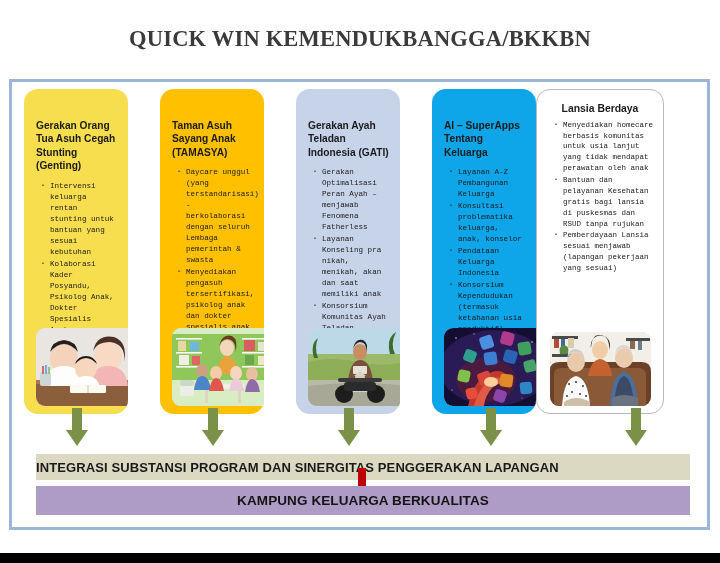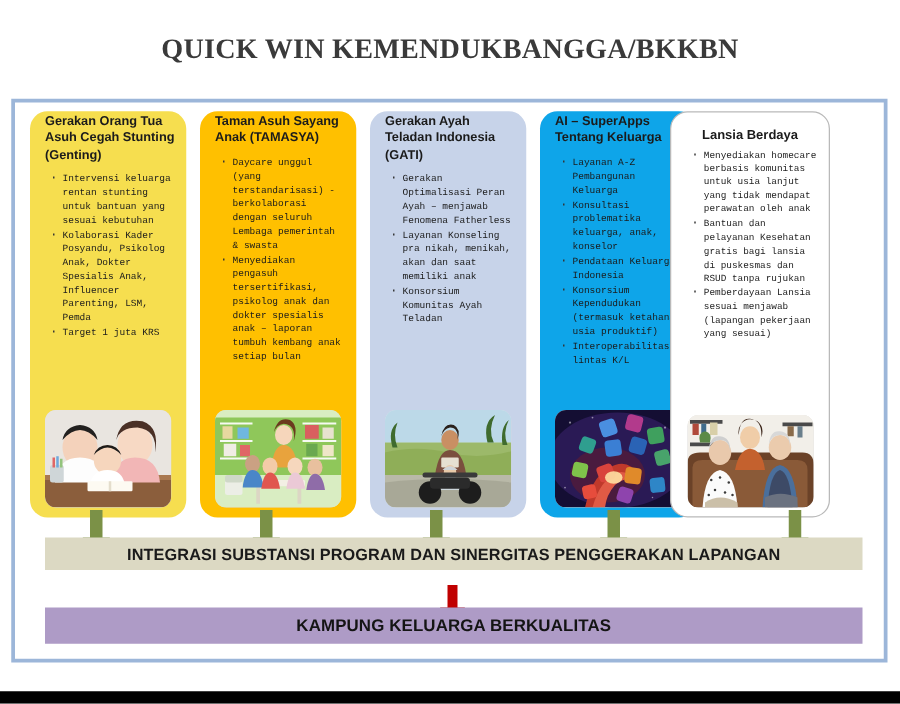--- a/index.html
+++ b/index.html
@@ -61,25 +61,25 @@
   #cards-row {
     position: absolute;
     left: 9px;
     top: 79px;
     width: 701px;
     height: 340px;
   }
   .card {
     position: absolute;
     top: 10px;
-    width: 125px;
+    width: 104px;
     height: 325px;
     border-radius: 14px;
     box-sizing: border-box;
-    padding: 0 8px 8px 8px;
+    padding: 28px 8px 8px 8px;
     overflow: hidden;
   }
   .card.c1 { left: 15px;  background: #F6DE4F; }
   .card.c2 { left: 151px; background: #FFC000; }
   .card.c3 { left: 287px; background: #C7D3E9; }
   .card.c4 { left: 423px; background: #0ea5e9; }
   .card.c5 {
     left: 527px;
     width: 128px;
     background: #FFFFFF;
@@ -146,27 +146,26 @@
     position: absolute;
     width: 22px;
     height: 38px;
   }
   .green-arrow svg { display: block; width: 100%; height: 100%; }
 
   
   #integration-bar {
     position: absolute;
     left: 36px;
-    top: 430px;
+    top: 454px;
     width: 654px;
     height: 26px;
     background: #DCD9C3;
     display: flex;
     align-items: center;
-    justify-content: center;
   }
   #integration-bar .bar-text {
     font-size: 13px;
     font-weight: 700;
     color: #1a1a1a;
     white-space: nowrap;
     letter-spacing: 0.1px;
   }
   #red-arrow {
     position: absolute;

